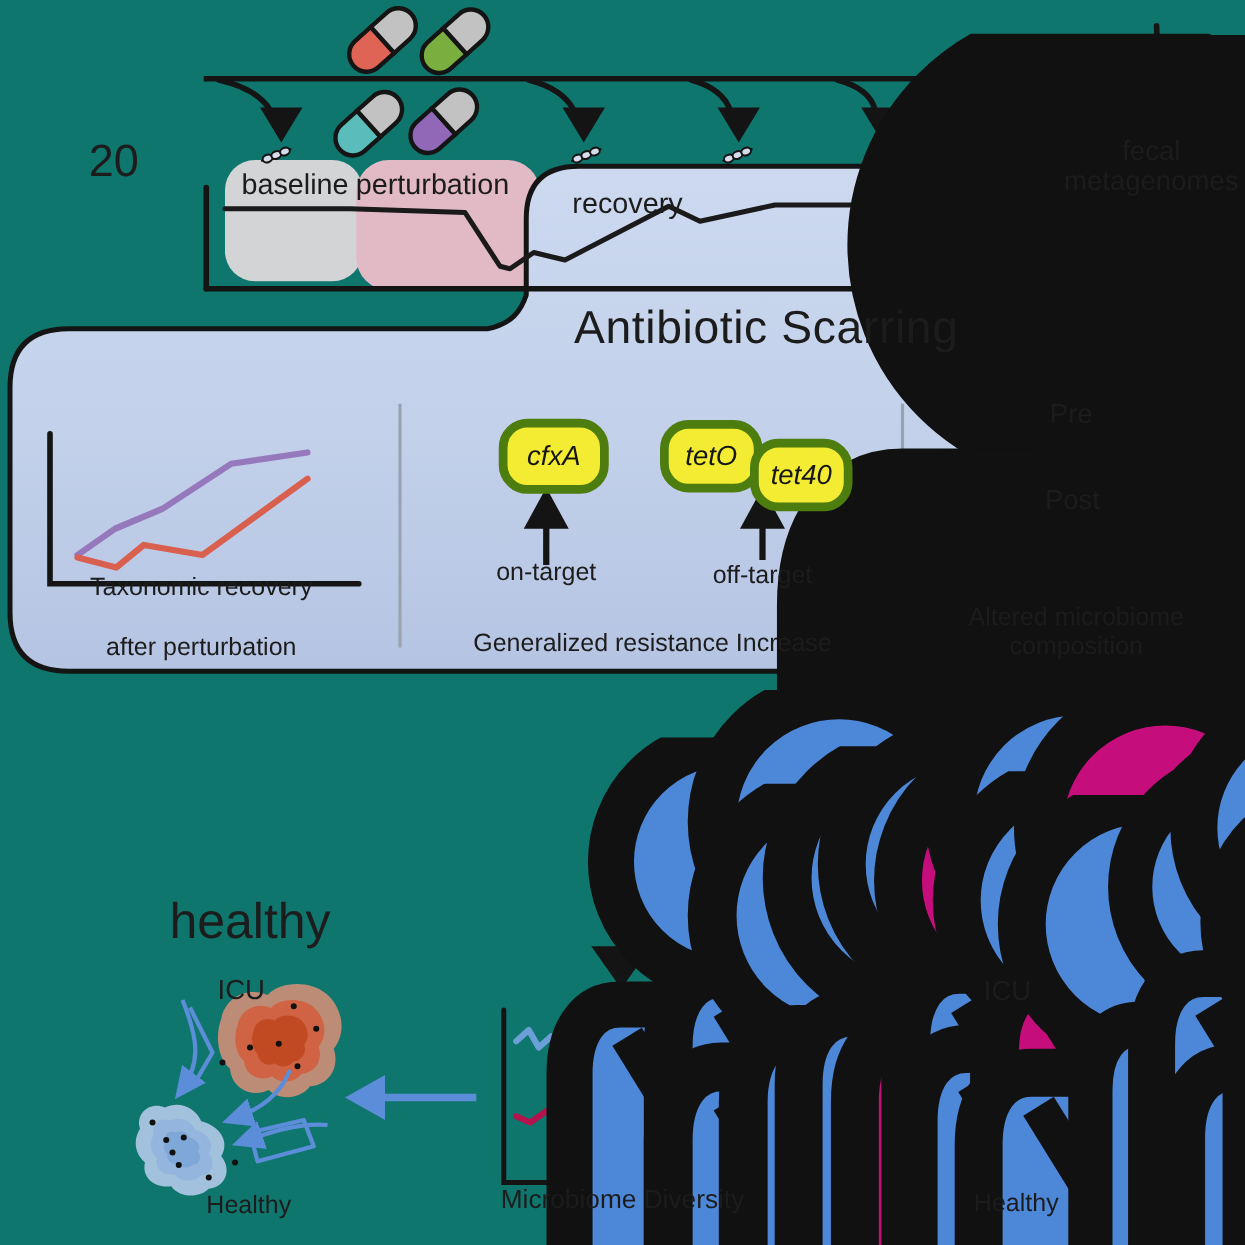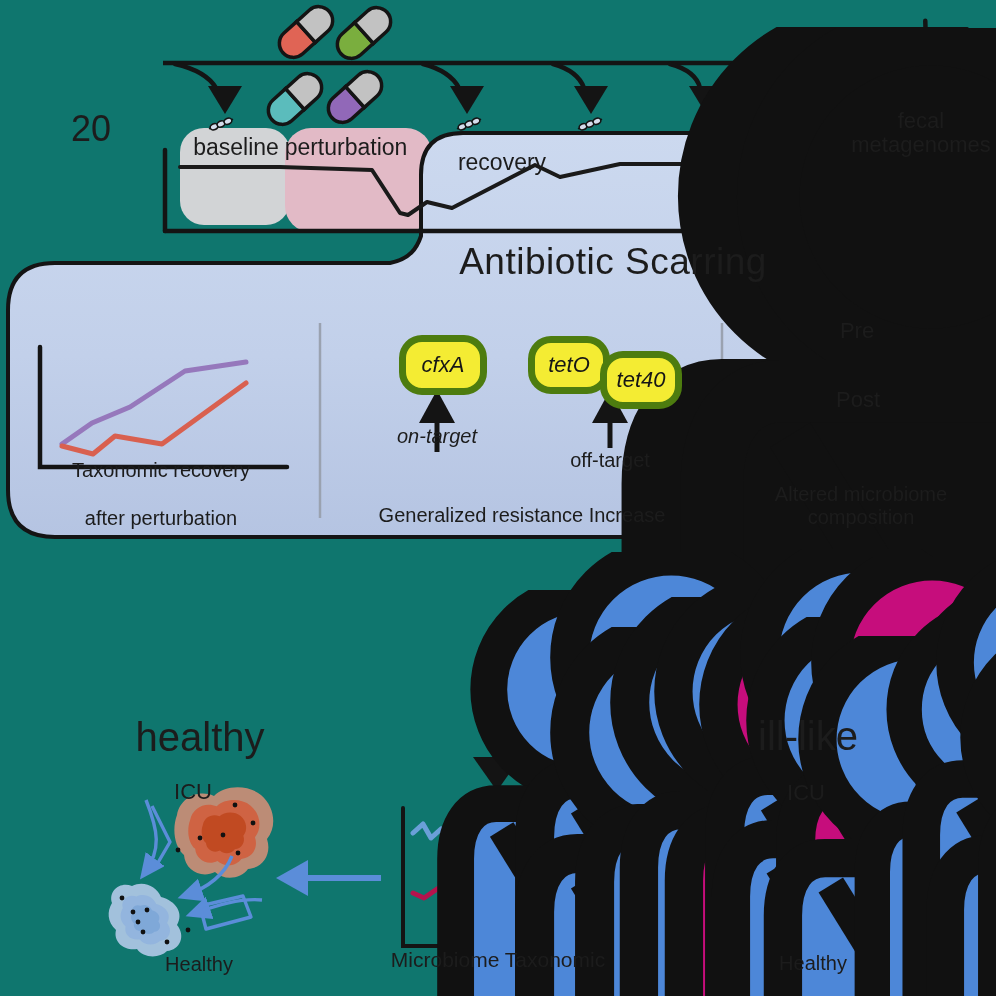--- a/index.html
+++ b/index.html
@@ -281,32 +281,31 @@
 <div class="gene-pill" style="left:399px;top:335px;width:74px;height:46px;">
       <span>cfxA</span>
     </div>
 <div class="gene-pill" style="left:528px;top:336px;width:68px;height:44px;">
       <span>tetO</span>
     </div>
 <div class="gene-pill" style="left:600px;top:351px;width:68px;height:44px;">
       <span>tet40</span>
     </div>
 
-<div class="lbl caption" style="left:437px;top:426px;font-style:italic;">on-target</div>
+<div class="lbl caption" style="left:437px;top:448px;">on-target</div>
 <div class="lbl caption" style="left:610px;top:450px;">off-target</div>
 <div class="lbl caption" style="left:522px;top:489px;margin-top:16px;">Generalized resistance Increase</div>
 
 <div class="lbl small-cap" style="left:857px;top:319px;">Pre</div>
 <div class="lbl small-cap" style="left:858px;top:388px;">Post</div>
 <div class="lbl caption" style="left:861px;top:484px;">Altered microbiome</div>
 <div class="lbl caption" style="left:861px;top:507px;">composition</div>
 
 <div class="lbl outcome" style="left:200px;top:716px;">healthy</div>
-<div class="lbl outcome" style="left:808px;top:715px;">ill-like</div>
 
 <div class="lbl small-cap" style="left:193px;top:780px;">ICU</div>
 <div class="lbl caption" style="left:199px;top:954px;">Healthy</div>
 <div class="lbl small-cap" style="left:806px;top:781px;">ICU</div>
 <div class="lbl caption" style="left:813px;top:953px;">Healthy</div>
 
-<div class="lbl" style="left:498px;top:949px;font-size:21px;">Microbiome Taxonomic</div>
+<div class="lbl" style="left:498px;top:949px;font-size:21px;">Microbiome Diversity</div>
 
 </div>
 
 </body></html>

